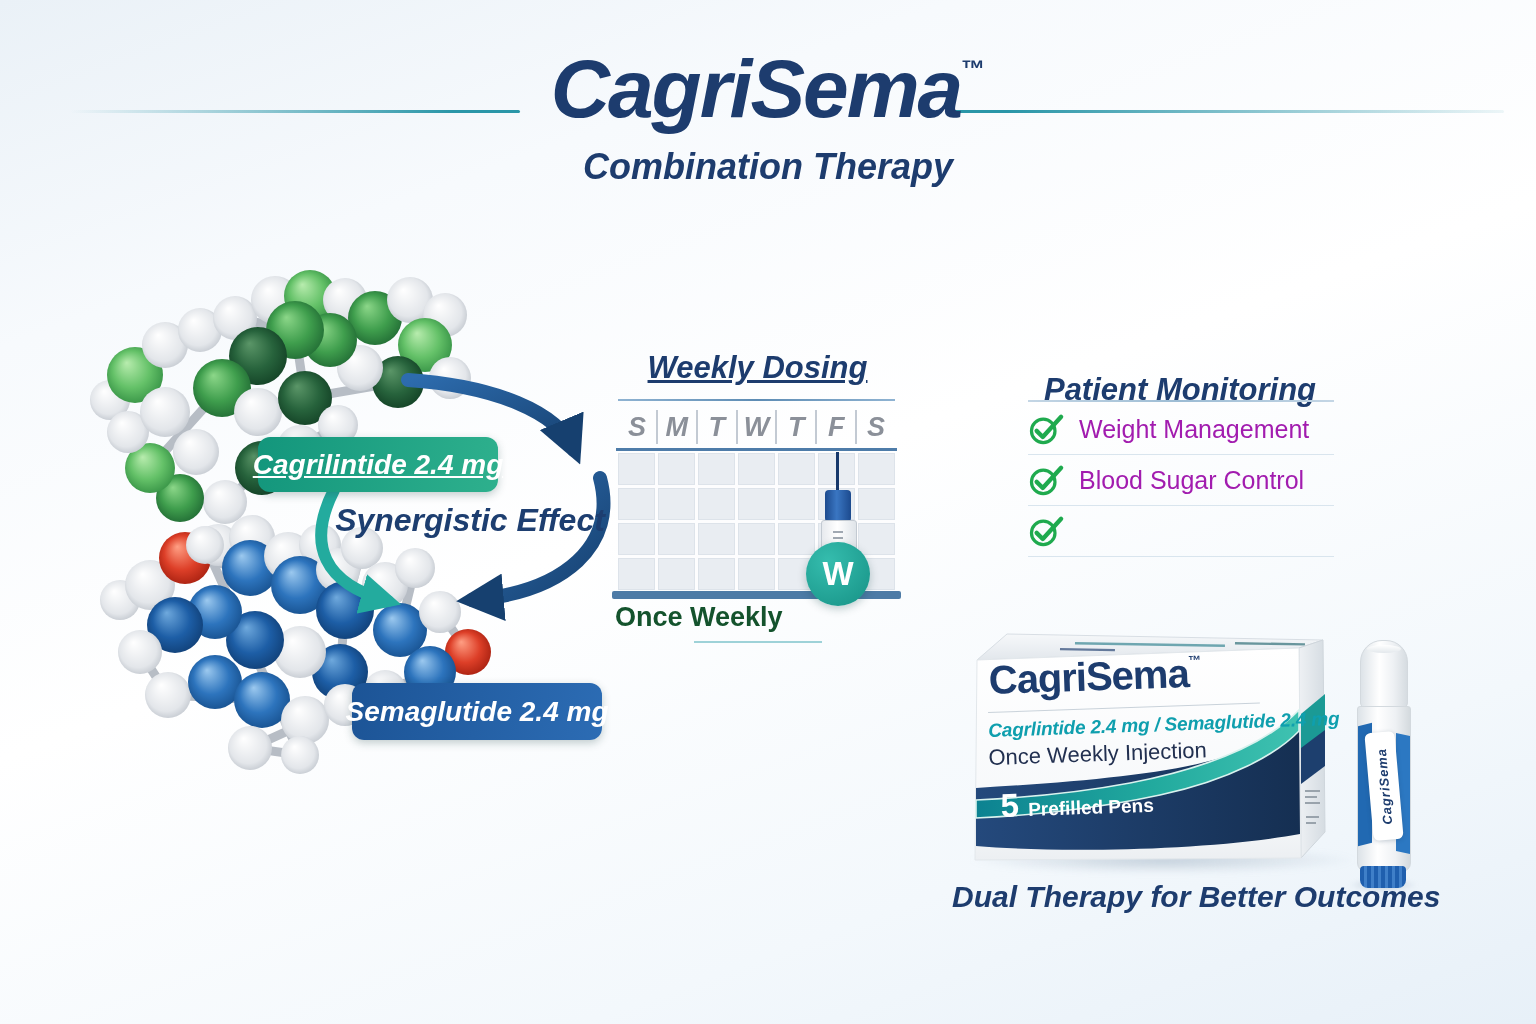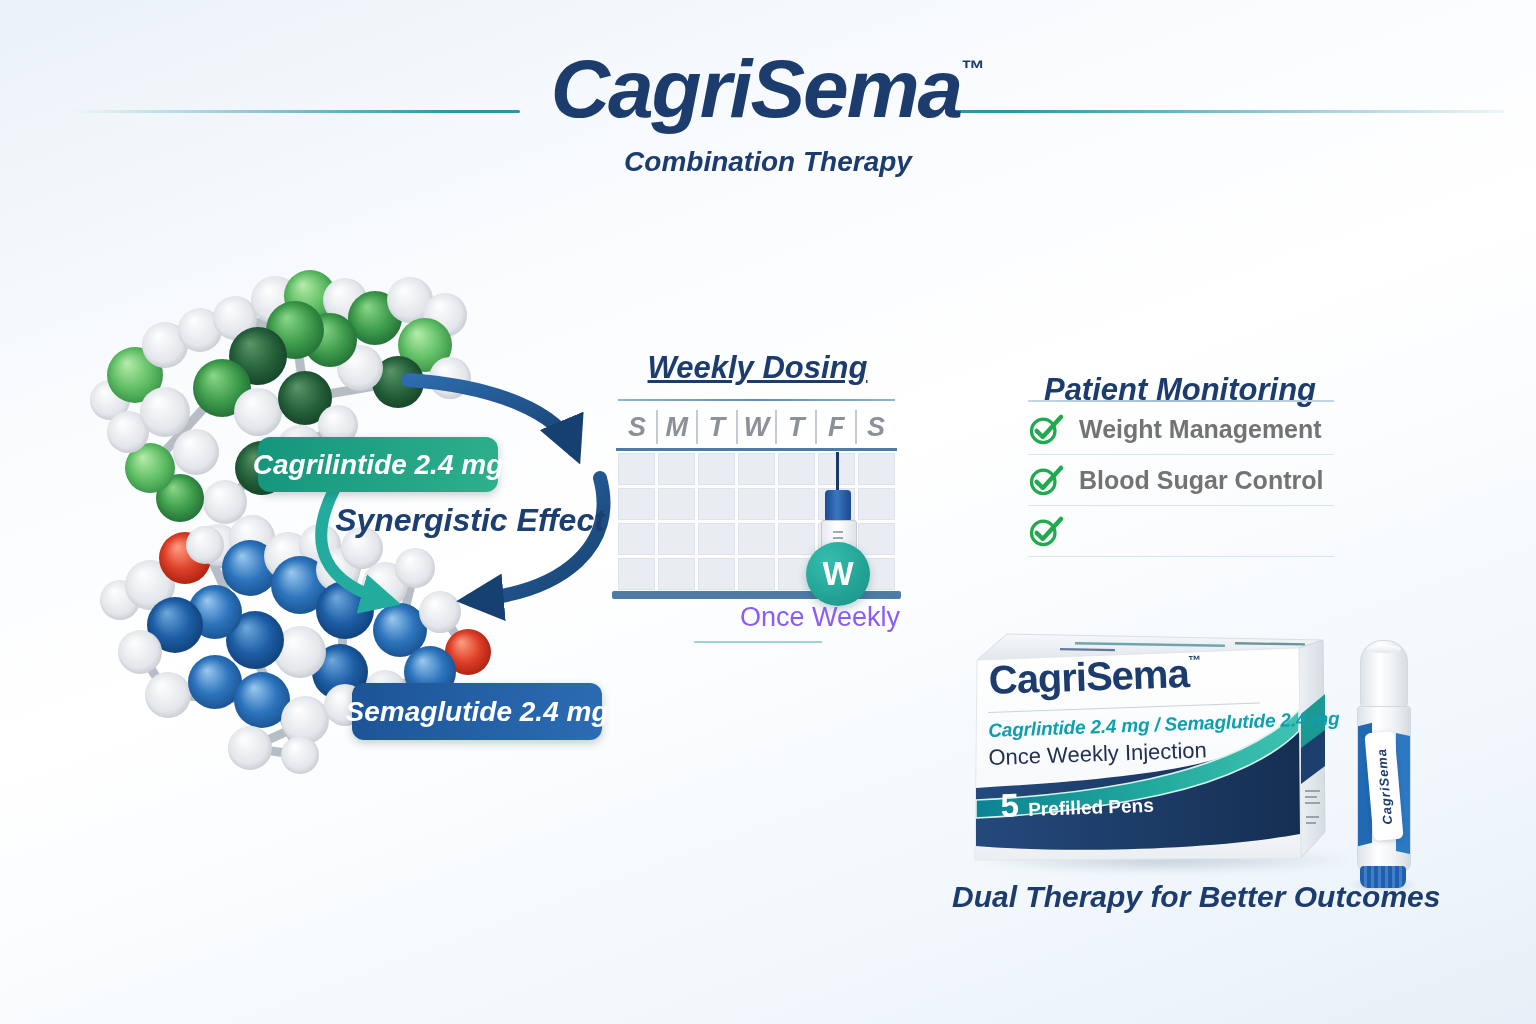--- a/index.html
+++ b/index.html
@@ -11,30 +11,30 @@
   .canvas{position:relative;width:1536px;height:1024px;}
 
   
   .rule{position:absolute;top:110px;height:3px;border-radius:2px;}
   .rule-left{left:70px;width:450px;background:linear-gradient(90deg,rgba(42,150,168,0),#2a96a8 85%);}
   .rule-right{left:952px;width:552px;background:linear-gradient(90deg,#2a96a8 10%,rgba(42,150,168,0.08));}
   .title{position:absolute;top:48px;left:0;width:100%;text-align:center;
     color:#1d3c6e;font-size:82px;font-weight:bold;font-style:italic;letter-spacing:-2px;line-height:1;}
   .title sup{font-size:24px;font-style:normal;letter-spacing:0;vertical-align:40px;}
   .subtitle{position:absolute;top:146px;left:0;width:100%;text-align:center;
-    color:#1d3c6e;font-size:28px;font-weight:bold;font-style:italic;}
+    color:#1d3c6e;font-size:36px;font-weight:bold;font-style:italic;}
 
   
   .molecules-svg{position:absolute;left:60px;top:250px;}
   .arrows-svg{position:absolute;left:280px;top:350px;}
   .badge{position:absolute;display:flex;align-items:center;justify-content:center;
     color:#ffffff;font-weight:bold;font-style:italic;border-radius:12px;
     box-shadow:0 3px 8px rgba(20,60,60,.25);white-space:nowrap;}
   .badge-green{left:258px;top:437px;width:240px;height:55px;font-size:28px;
-    background:linear-gradient(100deg,#13967c,#2eb08d);}
+    background:linear-gradient(100deg,#13967c,#2eb08d);text-decoration:underline;}
   .badge-blue{left:352px;top:683px;width:250px;height:57px;font-size:28px;
     background:linear-gradient(100deg,#1c5496,#2c6cb4);}
   .synergy-label{position:absolute;left:320px;top:502px;width:300px;text-align:center;
     color:#1d3e70;font-size:32px;font-weight:bold;font-style:italic;white-space:nowrap;}
 
   
   .cal-title{position:absolute;left:615px;top:350px;width:285px;text-align:center;
     color:#1d3c6e;font-size:31px;font-weight:bold;font-style:italic;text-decoration:underline;}
   .cal-title-rule{position:absolute;left:618px;top:399px;width:277px;height:2px;
     background:linear-gradient(90deg,#8fb3d2,#5d8cb4 50%,#8fb3d2);}
@@ -54,32 +54,32 @@
   .syr-cap{position:absolute;left:9px;top:38px;width:26px;height:32px;border-radius:4px;
     background:linear-gradient(90deg,#1c4a8e,#3a76c2 45%,#1c4a8e);}
   .syr-barrel{position:absolute;left:5px;top:68px;width:34px;height:66px;border-radius:3px;
     background:linear-gradient(90deg,#e7eaee,#ffffff 45%,#dfe4e9);border:1px solid #c3cad2;}
   .syr-label{position:absolute;left:11px;top:10px;width:10px;height:44px;
     background:repeating-linear-gradient(180deg,#8a94a0 0 2px,transparent 2px 6px);opacity:.8;}
   .dose-circle{position:absolute;left:806px;top:542px;width:64px;height:64px;border-radius:50%;
     background:radial-gradient(circle at 35% 30%,#35bdae,#169185);
     color:#ffffff;font-size:33px;font-weight:bold;display:flex;align-items:center;justify-content:center;
     box-shadow:0 3px 8px rgba(0,60,60,.25);}
-  .cal-caption{position:absolute;left:615px;top:602px;width:285px;text-align:right;
-    color:#8b5cf6;font-size:27px;font-weight:normal;}
+  .cal-caption{position:absolute;left:615px;top:602px;width:285px;text-align:left;
+    color:#14532d;font-size:27px;font-weight:bold;}
   .cal-caption-rule{position:absolute;left:694px;top:641px;width:128px;height:2px;background:#9ed2d8;}
 
   
   .mon-title{position:absolute;left:1020px;top:372px;width:320px;text-align:center;
     color:#1d3c6e;font-size:31px;font-weight:bold;font-style:italic;}
   .mon-rule{position:absolute;left:1028px;top:400px;width:306px;height:2px;
     background:linear-gradient(90deg,#c4d6e5,#9cbcd4 50%,#c4d6e5);}
   .mon-list{position:absolute;left:1028px;top:404px;width:306px;}
   .mon-item{display:flex;align-items:center;gap:13px;height:50px;border-bottom:1px solid #d9e5ee;}
-  .mon-item-label{color:#737373;font-size:25px;font-weight:700;white-space:nowrap;}
+  .mon-item-label{color:#a21caf;font-size:25px;font-weight:400;white-space:nowrap;}
   .check-icon{flex:0 0 auto;}
 
   
   .box-shadow{position:absolute;left:965px;top:846px;width:395px;height:28px;
     background:radial-gradient(ellipse at 50% 50%,rgba(110,135,160,.35),rgba(110,135,160,0) 70%);
     filter:blur(3px);}
   .box-svg{position:absolute;left:955px;top:618px;}
   .box-text{position:absolute;transform:rotate(-2deg);transform-origin:left top;white-space:nowrap;}
   .box-title{left:988px;top:658px;color:#1d3c6e;font-size:40px;font-weight:bold;letter-spacing:-1px;}
   .box-title sup{font-size:13px;vertical-align:22px;letter-spacing:0;}

